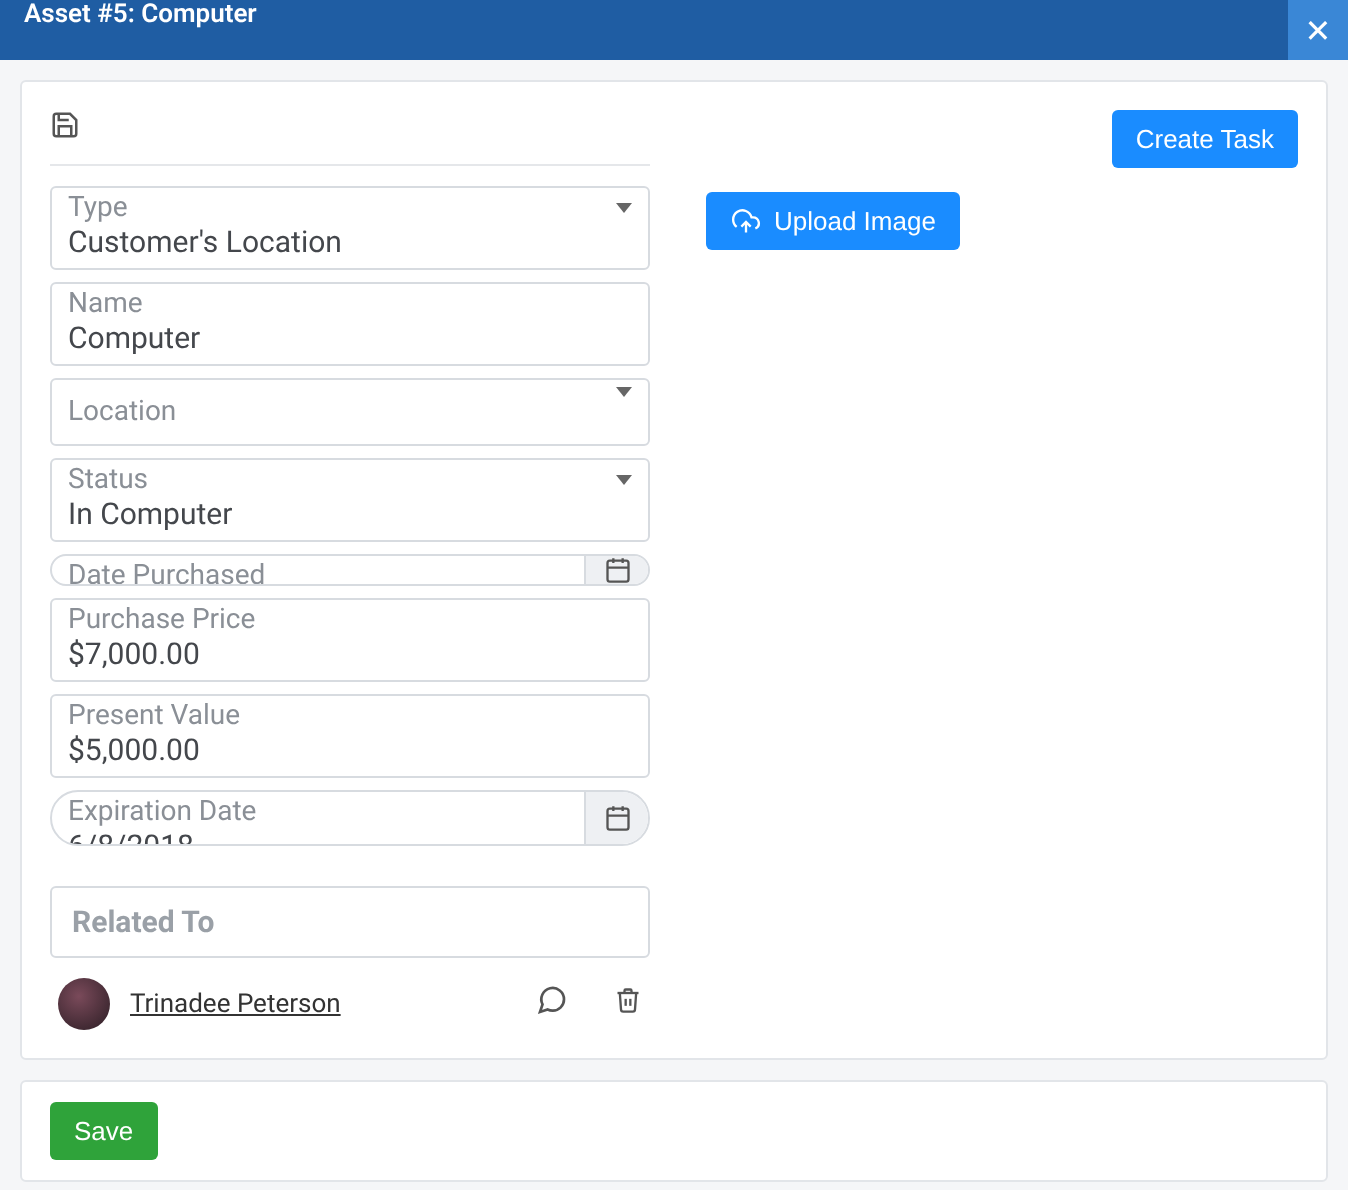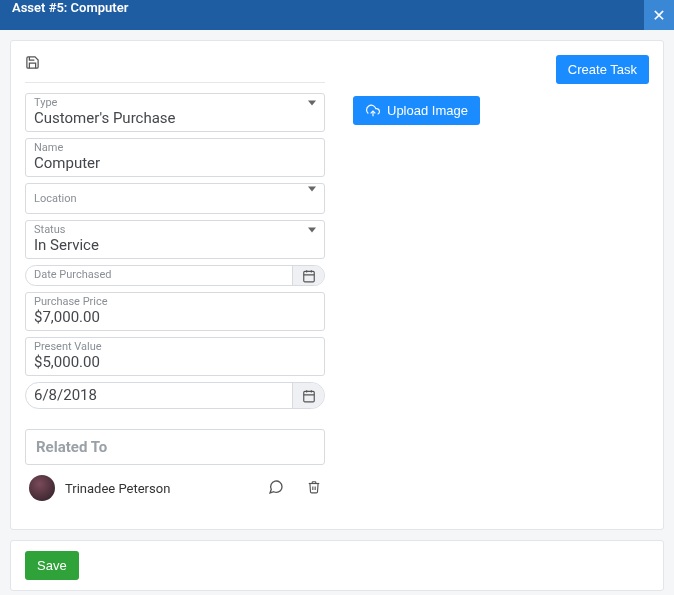--- a/index.html
+++ b/index.html
@@ -69,21 +69,21 @@
   }
   .field {
     border: 1px solid #d7dbe0;
     border-radius: 3px;
     margin-bottom: 6px;
     padding: 3px 8px 4px 8px;
     position: relative;
     background: #fff;
   }
   .field-label {
-    font-size: 11px;
+    font-size: 14px;
     color: #8a8f96;
     line-height: 1;
     display: block;
     margin-bottom: 1px;
   }
   .field-value {
     font-size: 15px;
     color: #44474c;
     width: 100%;
     border: none;
@@ -142,20 +142,21 @@
     width: 26px;
     height: 26px;
     border-radius: 50%;
     background: radial-gradient(circle at 40% 35%, #7a4a5a, #2b1d24);
   }
   .assignee-name {
     font-size: 13px;
     color: #333;
     flex: 0 0 auto;
     margin-right: auto;
+    text-decoration: underline;
   }
   .assignee-actions {
     display: flex;
     gap: 22px;
     color: #555;
   }
   .top-actions {
     display: flex;
     justify-content: flex-end;
     gap: 10px;
@@ -201,37 +202,37 @@
         <svg width="15" height="15" viewBox="0 0 24 24" fill="none" stroke="#555" stroke-width="2">
             <path d="M19 21H5a2 2 0 0 1-2-2V5a2 2 0 0 1 2-2h11l5 5v11a2 2 0 0 1-2 2z"></path>
             <polyline points="17 21 17 13 7 13 7 21"></polyline>
             <polyline points="7 3 7 8 15 8"></polyline>
           </svg>
       </span>
     </div>
 
     <div class="field select-field">
       <span class="field-label">Type</span>
-      <div class="field-value">Customer's Purchase</div>
+      <div class="field-value">Customer's Location</div>
       <span class="chev"><span class="caret"></span></span>
     </div>
 
     <div class="field">
       <span class="field-label">Name</span>
       <input class="field-value" value="Computer" style="">
     </div>
 
     <div class="field select-field empty">
       <span class="field-label">Location</span>
       <span class="chev"><span class="caret"></span></span>
     </div>
 
     <div class="field select-field">
       <span class="field-label">Status</span>
-      <div class="field-value">In Service</div>
+      <div class="field-value">In Computer</div>
       <span class="chev"><span class="caret"></span></span>
     </div>
 
     <div class="input-group">
       <div class="group-body">
         <span class="field-label">Date Purchased</span>
       </div>
       <div class="group-btn">
         <svg width="14" height="14" viewBox="0 0 24 24" fill="none" stroke="#555" stroke-width="2">
             <rect x="3" y="4" width="18" height="18" rx="2"></rect>
@@ -247,20 +248,21 @@
       <input class="field-value" value="$7,000.00" style="">
     </div>
 
     <div class="field">
       <span class="field-label">Present Value</span>
       <input class="field-value" value="$5,000.00" style="">
     </div>
 
     <div class="input-group">
       <div class="group-body">
+        <span class="field-label">Expiration Date</span>
         <input class="field-value" value="6/8/2018" style="">
       </div>
       <div class="group-btn">
         <svg width="14" height="14" viewBox="0 0 24 24" fill="none" stroke="#555" stroke-width="2">
             <rect x="3" y="4" width="18" height="18" rx="2"></rect>
             <line x1="16" y1="2" x2="16" y2="6"></line>
             <line x1="8" y1="2" x2="8" y2="6"></line>
             <line x1="3" y1="10" x2="21" y2="10"></line>
           </svg>
       </div>

